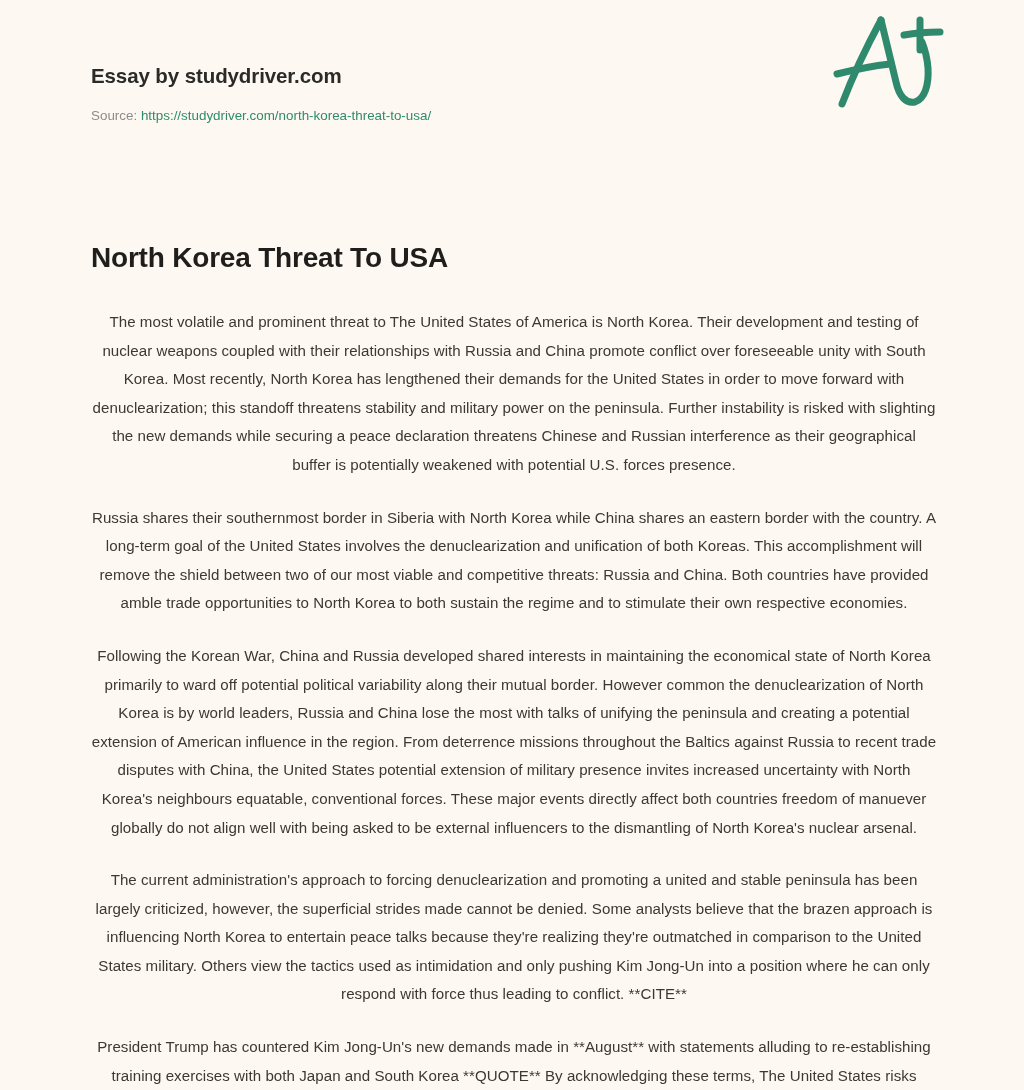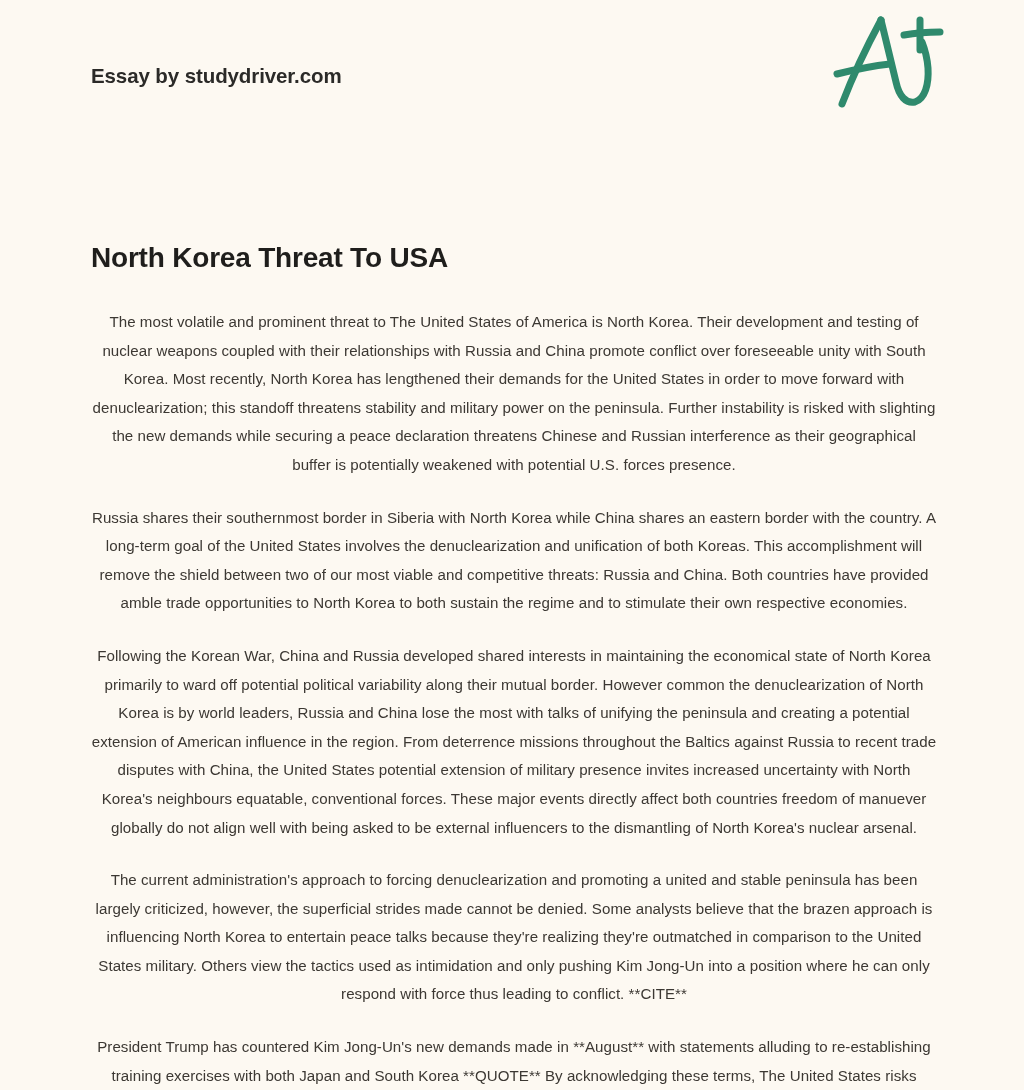--- a/index.html
+++ b/index.html
@@ -101,20 +101,24 @@
   }
   .article p:last-child { margin-bottom: 0; }
 </style>
 </head>
 <body>
 
 <div class="page">
 
   <div class="header">
     <div class="essay-by">Essay by studydriver.com</div>
+    <div class="source-line">
+      <span class="source-label">Source:</span>
+      <span class="source-url">https://studydriver.com/north-korea-threat-to-usa/</span>
+    </div>
 
     <div class="logo">
       <svg viewBox="0 0 120 104" xmlns="http://www.w3.org/2000/svg" fill="none" stroke="#2f8a6d" stroke-linecap="round" stroke-linejoin="round">
 
         <path d="M14 96 C 24 70, 40 36, 53 12" stroke-width="7"></path>
 
         <path d="M53 12 C 58 32, 64 58, 68 74 C 71 88, 78 96, 87 94 C 97 91, 101 76, 100 60 C 99 48, 96 39, 94 34" stroke-width="7"></path>
 
         <path d="M9 66 C 25 62, 44 58, 62 56" stroke-width="7"></path>
 

